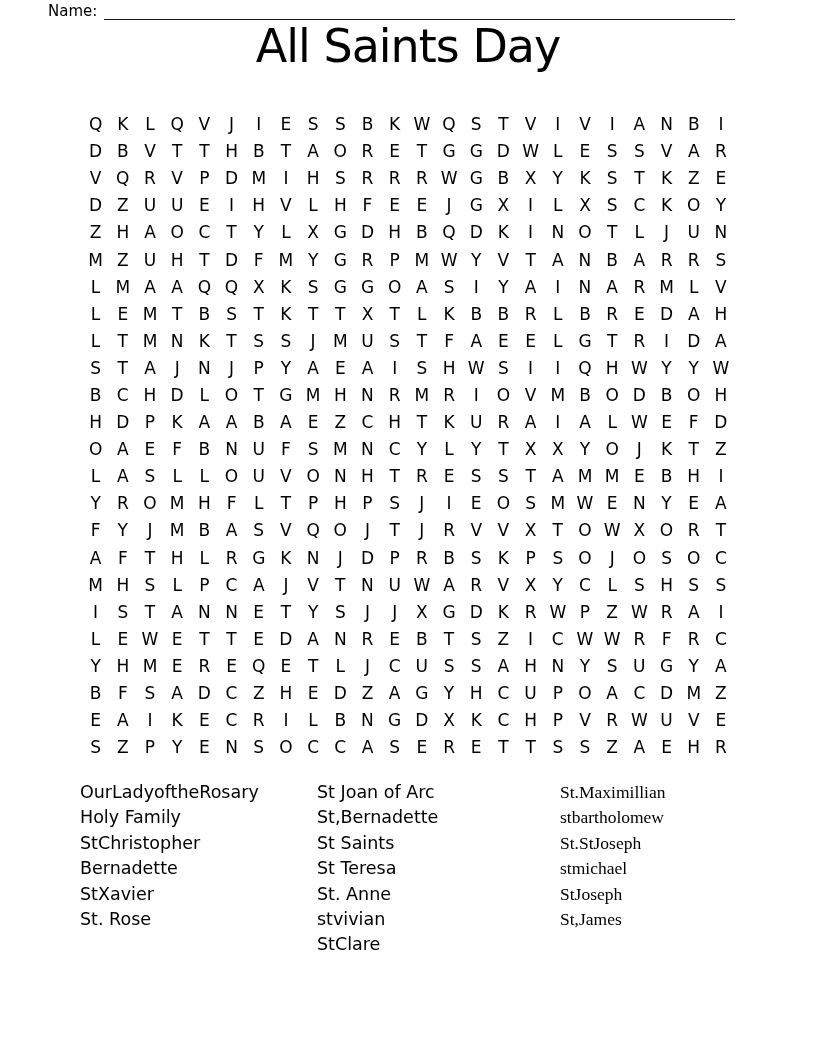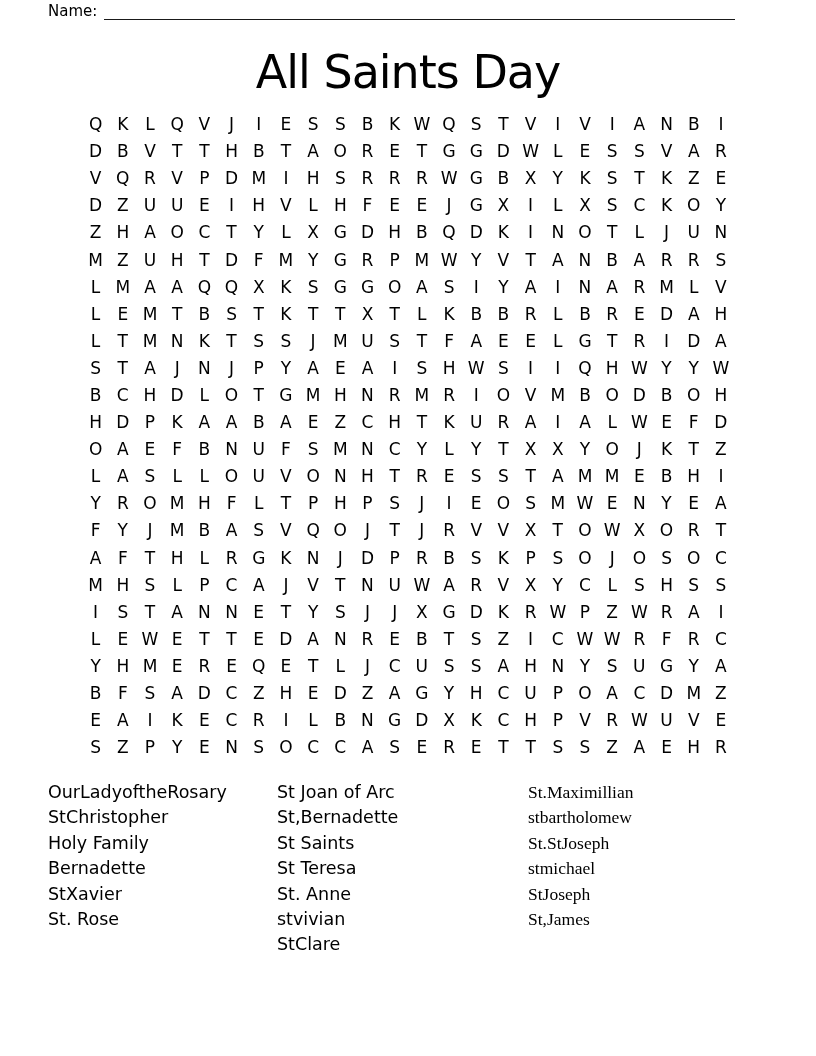--- a/index.html
+++ b/index.html
@@ -31,21 +31,21 @@
   .name-line {
     flex: 1;
     margin-left: 7px;
     height: 16px;
     border-bottom: 1.4px solid #1a1a1a;
   }
 
   
   .title {
     position: absolute;
-    top: 44px;
+    top: 18px;
     left: 0;
     width: 100%;
     text-align: center;
     font-size: 46px;
     font-weight: 500;
     letter-spacing: -1px;
     line-height: 1.25;
   }
 
   
@@ -65,24 +65,25 @@
     line-height: 1;
   }
 
   
   .words { position: absolute; top: 780px; left: 0; width: 100%; }
   .word-col {
     position: absolute;
     top: 0;
     list-style: none;
     font-size: 17.5px;
+    margin-left: 32px;
   }
   .word-col li { line-height: 25.4px; white-space: nowrap; }
   .word-col.c0 { left: 48px; }
-  .word-col.c1 { left: 277px; }
+  .word-col.c1 { left: 285px; }
   .word-col.c2 { left: 528px; font-family: Liberation Serif, serif; }
 </style>
 </head>
 <body>
 
 <div class="page">
 
   <div class="name-row">
     <span class="name-label">Name:</span>
     <span class="name-line"></span>
@@ -665,22 +666,22 @@
       <span class="cell">Z</span>
       <span class="cell">A</span>
       <span class="cell">E</span>
       <span class="cell">H</span>
       <span class="cell">R</span>
     </div>
 
   <div class="words">
     <ul class="word-col c0" id="word-col-0">
         <li>OurLadyoftheRosary</li>
+        <li>Holy Family</li>
         <li>StChristopher</li>
-        <li>Holy Family</li>
         <li>Bernadette</li>
         <li>StXavier</li>
         <li>St. Rose</li>
       </ul>
     <ul class="word-col c1" id="word-col-1">
         <li>St Joan of Arc</li>
         <li>St,Bernadette</li>
         <li>St Saints</li>
         <li>St Teresa</li>
         <li>St. Anne</li>

